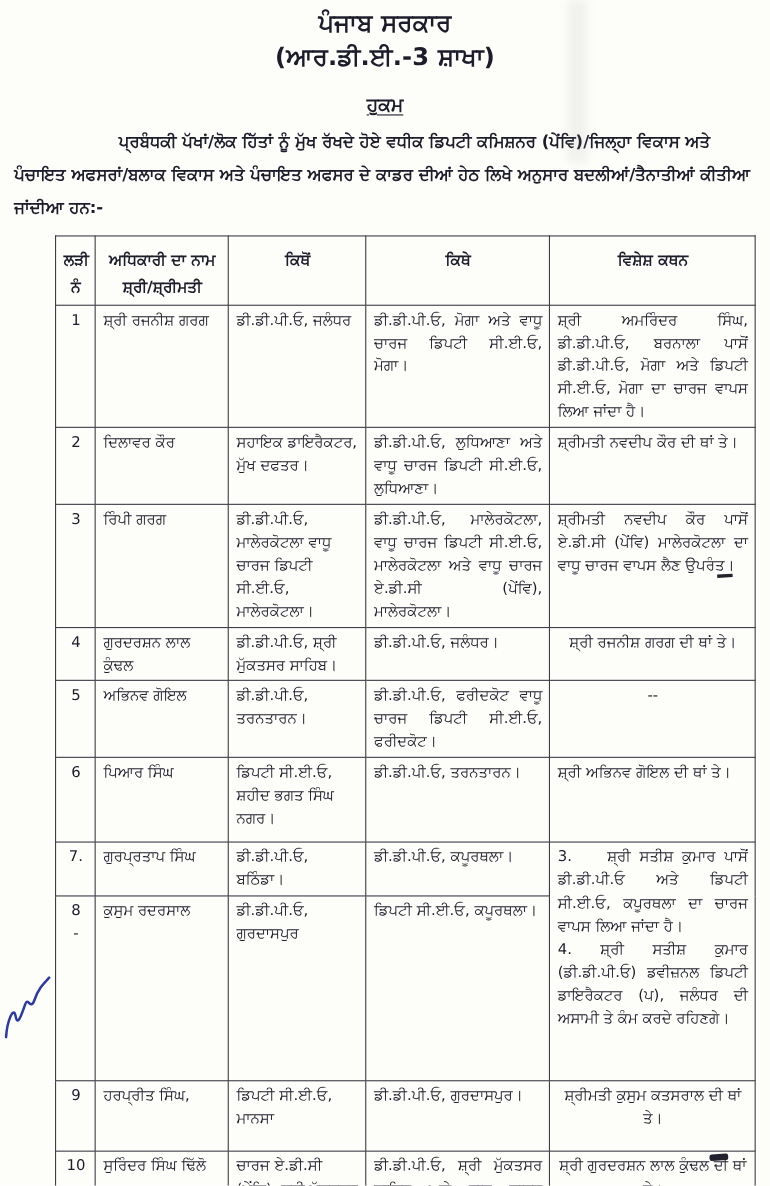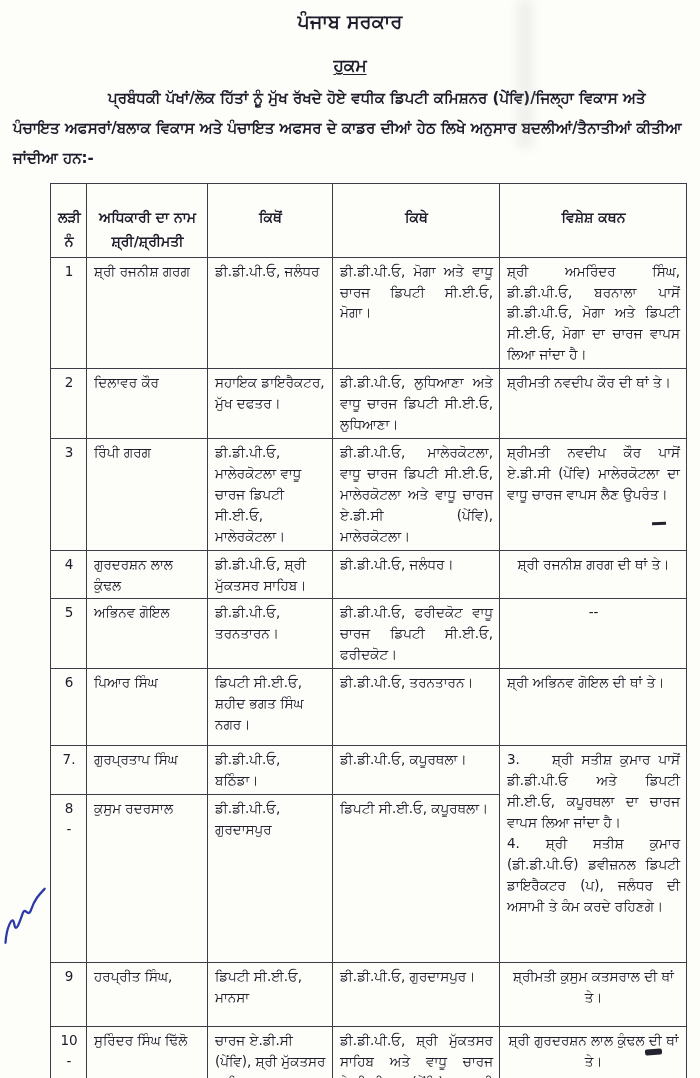--- a/index.html
+++ b/index.html
@@ -6,21 +6,21 @@
   .page {
     position:relative;
     width:700px; height:1078px;
     background:#fdfdfa;
     font-family:"DejaVu Sans", sans-serif;
     color:#1c1c2a;
     overflow:hidden;
   }
   
   .letterhead { padding-top:6px; text-align:center; }
-  .lh-line { font-size:19px; font-weight:700; line-height:31px; letter-spacing:.2px; }
+  .lh-line { font-size:22px; font-weight:700; line-height:31px; letter-spacing:.2px; }
   .order-heading {
     margin-top:18px; text-align:center;
     font-size:17px; font-weight:700;
     text-decoration:underline; text-underline-offset:3px;
   }
   
   .intro {
     margin:8px 12px 0 13px;
     font-size:15px; line-height:30px;
     text-indent:95px; text-align:left;
@@ -36,21 +36,21 @@
   }
   th, td {
     border:1.5px solid #3d3d48;
     padding:3px 6px 3px 7px;
     vertical-align:top;
     white-space:pre-line;
     overflow:hidden;
     font-weight:500;
   }
   thead tr { height:56px; }
-  th { font-weight:700; text-align:center; font-size:14px; padding-top:22px; line-height:1.7; }
+  th { font-weight:700; text-align:center; font-size:14px; padding-top:11px; line-height:1.7; }
   .serial-cell { text-align:center; }
   .to-cell, .remark-cell { text-align:justify; }
   .remark-cell.center { text-align:center; }
   
   .signature {
     position:absolute; left:-8px; top:892px;
     width:76px; height:46px;
     transform:rotate(-26deg);
   }
   
@@ -65,20 +65,21 @@
 </style>
 </head>
 <body>
 
 <div class="page">
 
   <div class="scan-smudge"></div>
 
   <div class="letterhead">
     <div class="lh-line">ਪੰਜਾਬ ਸਰਕਾਰ</div>
+    <div class="lh-line">(ਆਰ.ਡੀ.ਈ.-3 ਸ਼ਾਖਾ)</div>
   </div>
 
   <div class="order-heading">ਹੁਕਮ</div>
 
   <p class="intro">ਪ੍ਰਬੰਧਕੀ ਪੱਖਾਂ/ਲੋਕ ਹਿੱਤਾਂ ਨੂੰ ਮੁੱਖ ਰੱਖਦੇ ਹੋਏ ਵਧੀਕ ਡਿਪਟੀ ਕਮਿਸ਼ਨਰ (ਪੇਂਵਿ)/ਜਿਲ੍ਹਾ ਵਿਕਾਸ ਅਤੇ ਪੰਚਾਇਤ ਅਫਸਰਾਂ/ਬਲਾਕ ਵਿਕਾਸ ਅਤੇ ਪੰਚਾਇਤ ਅਫਸਰ  ਦੇ ਕਾਡਰ ਦੀਆਂ ਹੇਠ ਲਿਖੇ ਅਨੁਸਾਰ ਬਦਲੀਆਂ/ਤੈਨਾਤੀਆਂ ਕੀਤੀਆ ਜਾਂਦੀਆ ਹਨ:-</p>
 
   <table class="transfer-table">
     <colgroup>
       <col style="width:36px">
       <col style="width:121px">

